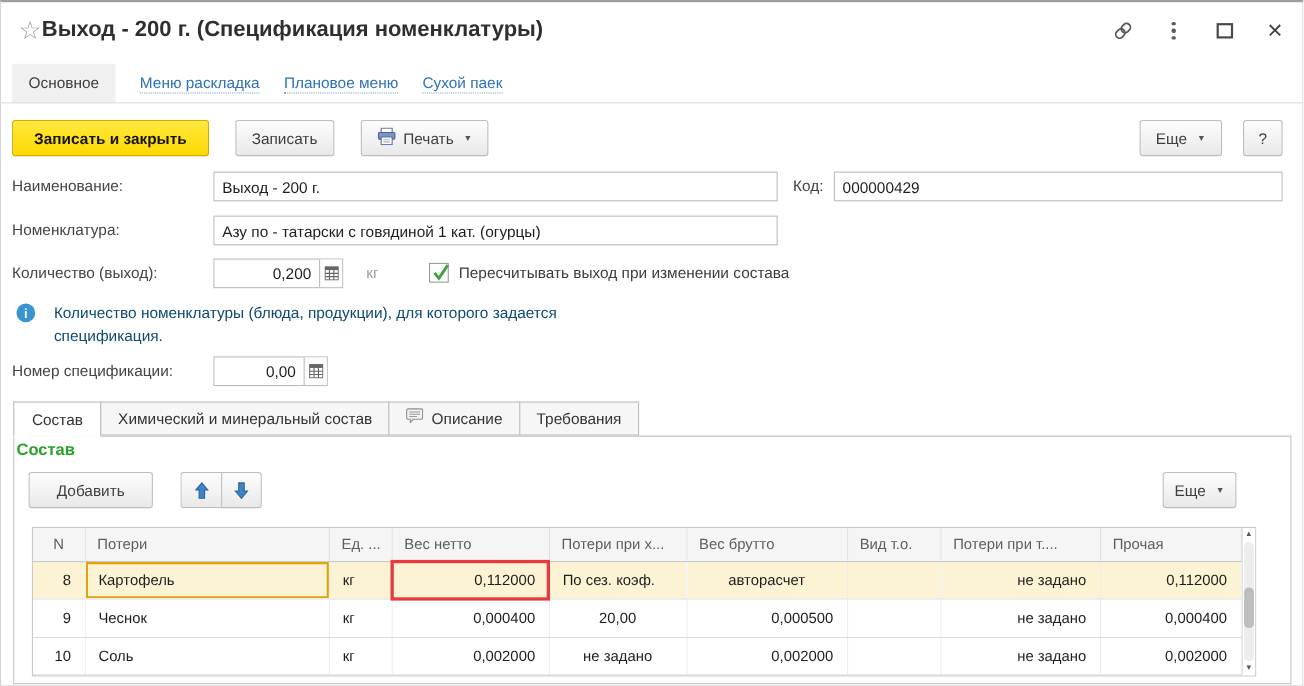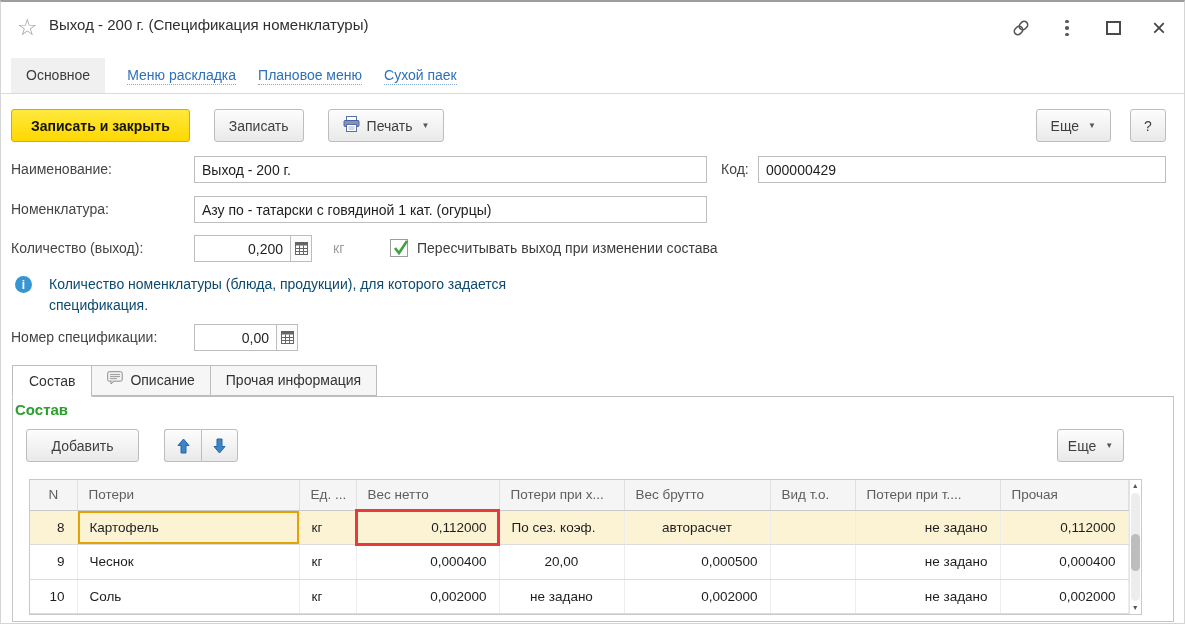--- a/index.html
+++ b/index.html
@@ -4,21 +4,21 @@
 <style>
   * { margin:0; padding:0; box-sizing:border-box; }
   html,body { background:#fff; }
   body { font-family:"Liberation Sans","DejaVu Sans",sans-serif; color:#333; }
   #app { position:relative; width:1185px; height:624px; background:#fff; overflow:hidden;
          border:1px solid #D5D5D5; border-top:2px solid #9D9D9D; }
 
   
   .titlebar { position:absolute; left:0; top:6px; width:100%; height:44px; }
   .star { position:absolute; left:16px; top:6px; font-size:23px; color:#9A9A9A; cursor:pointer; line-height:26px;}
-  .wtitle { position:absolute; left:48px; top:8px; font-size:15px; font-weight:normal; color:#2F2F2F; white-space:nowrap; }
+  .wtitle { position:absolute; left:37px; top:8px; font-size:20px; font-weight:bold; color:#2F2F2F; white-space:nowrap; }
   .win-icons { position:absolute; right:14px; top:9px; display:flex; align-items:center; gap:24px; }
   .win-icons .wi { width:22px; height:22px; display:flex; align-items:center; justify-content:center; cursor:pointer; }
   .kebab { display:flex; flex-direction:column; gap:3px; }
   .kebab i { width:3.5px; height:3.5px; border-radius:50%; background:#5A5A5A; }
   .maxbox { width:15px; height:14px; border:2px solid #4A4A4A; }
   .closex { font-size:24px; color:#444; line-height:20px; }
 
   
   .navbar { position:absolute; left:10px; top:56px; height:35px; display:flex; align-items:center; }
   .nav-active { background:#F0F0F0; color:#3C3C3C; font-size:14px; padding:0 15px; height:35px; line-height:35px; cursor:default; }
@@ -215,33 +215,36 @@
           <line x1="0.5" y1="9.5" x2="12.5" y2="9.5" stroke="#666"></line>
         </svg>
     </span>
   </div>
 
   <div class="tabstrip">
     <div class="tab active">
         <span>Состав</span>
       </div>
     <div class="tab">
+        <span>Химический и минеральный состав</span>
+      </div>
+    <div class="tab">
       <span>
         <svg width="16" height="14" viewBox="0 0 16 14">
             <rect x="0.7" y="0.7" width="14.5" height="9.5" rx="1.5" fill="#F2F2F2" stroke="#8E8E8E"></rect>
             <line x1="3" y1="3.6" x2="13" y2="3.6" stroke="#9A9A9A"></line>
             <line x1="3" y1="5.6" x2="13" y2="5.6" stroke="#9A9A9A"></line>
             <line x1="3" y1="7.6" x2="10" y2="7.6" stroke="#9A9A9A"></line>
             <polyline points="4,10.2 4,13 7,10.2" fill="#F2F2F2" stroke="#8E8E8E"></polyline>
           </svg>
       </span>
       <span>Описание</span>
     </div>
     <div class="tab">
-        <span>Прочая информация</span>
+        <span>Требования</span>
       </div>
   </div>
 
   <div class="contentbox"></div>
   <div class="section-title">Состав</div>
 
   <div class="grid-toolbar">
     <button class="btn btn-add">Добавить</button>
     <div class="arrow-group">
       <span class="arrow-btn">

